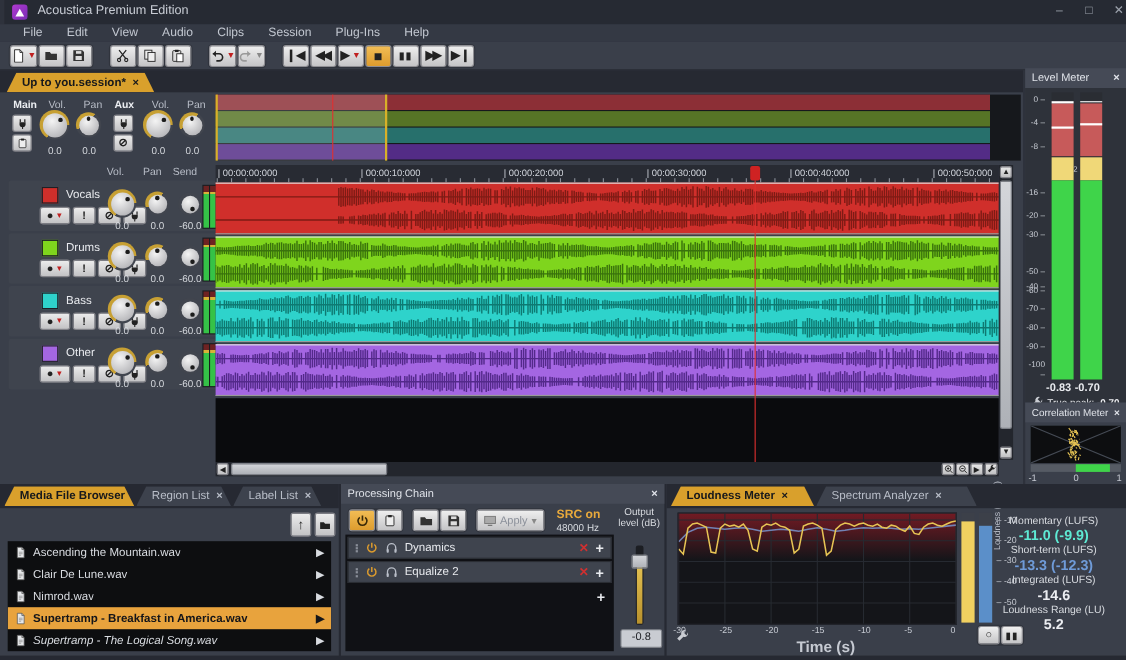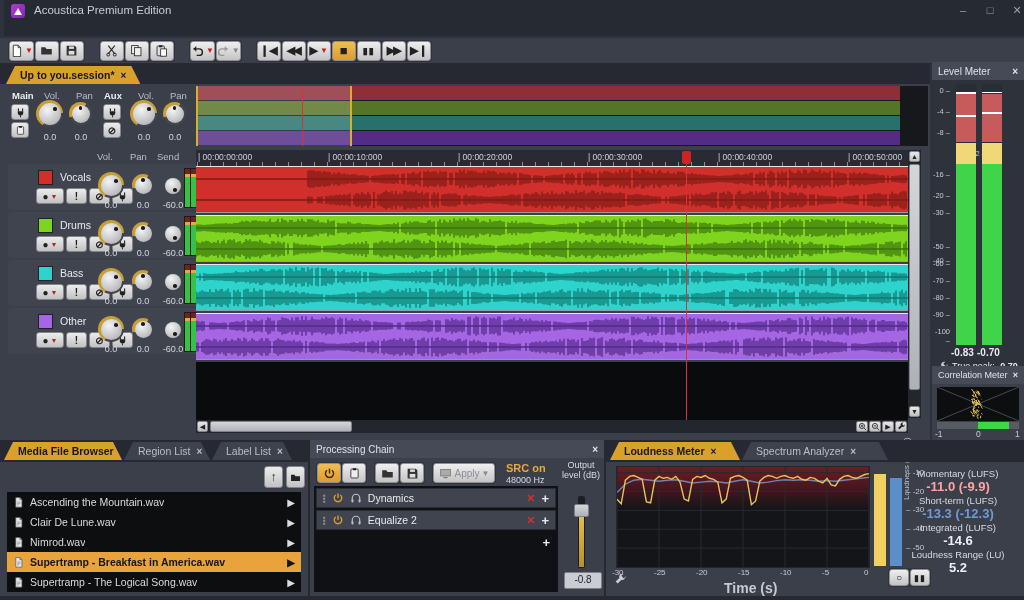--- a/index.html
+++ b/index.html
@@ -109,20 +109,30 @@
 <div class="app">
 
   <div class="titlebar">
     <span class="logo"></span>
     <span class="wtitle">Acoustica Premium Edition</span>
     <span class="winbtn" style="left:950px;">–</span>
     <span class="winbtn" style="left:977px;">□</span>
     <span class="winbtn" style="left:1004px;">✕</span>
   </div>
 
+  <div class="menubar" id="menubar">
+      <span class="menu-item">File</span>
+      <span class="menu-item">Edit</span>
+      <span class="menu-item">View</span>
+      <span class="menu-item">Audio</span>
+      <span class="menu-item">Clips</span>
+      <span class="menu-item">Session</span>
+      <span class="menu-item">Plug-Ins</span>
+      <span class="menu-item">Help</span>
+    </div>
 
   <div class="toolbar" id="toolbar">
       <div class="tgroup">
         <span class="lbtn">
           <svg viewBox="0 0 16 16">
             <path d="M4 1.5h6l3 3v11H4z" fill="#fff" stroke="#222"></path>
             <path d="M10 1.5v3h3" fill="none" stroke="#222"></path>
           </svg>
           <span class="dd">▼</span>
         </span>
@@ -732,21 +742,21 @@
             </svg>
             <span style="overflow:hidden;white-space:nowrap;">Supertramp - Breakfast in America.wav</span>
             <span class="play">▶</span>
           </div>
           <div class="frow">
             <svg viewBox="0 0 16 16">
               <path d="M4 1.5h6l3 3v11H4z" fill="#e6e8ea" stroke="#555"></path>
               <path d="M10 1.5v3h3" fill="none" stroke="#555"></path>
               <path d="M6 8h5M6 10h5M6 12h3" stroke="#777" stroke-width="0.8"></path>
             </svg>
-            <span style="overflow:hidden;white-space:nowrap;">Supertramp - The Logical Song.wav</span>
+            <span style="overflow:hidden;white-space:nowrap;font-style:italic;">Supertramp - The Logical Song.wav</span>
             <span class="play">▶</span>
           </div>
         </div>
     <div class="tabrow" style="left: 0px; top: 0px; width: 308px; height: 22px;">
           <div class="tab on" style="left: 4px; width: 90px;">
             <span>Media File Browser</span>
             <span class="x">×</span>
           </div>
           <div class="tab off" style="left: 124px; width: 58px;">
             <span>Region List</span>
@@ -884,21 +894,21 @@
       <span class="abs xt" style="left:118px;top:140px;font-size:14px;font-weight:bold;">Time (s)</span>
       <span class="wrench abs" style="left:8px;top:132px;"><svg viewBox="0 0 16 16">
             <path d="M14 3.5a4 4 0 0 1-5 5l-4.5 4.5-2.5-2.5L6.5 6a4 4 0 0 1 5-5L9 3.5 12.5 7z" fill="currentColor"></path>
           </svg></span>
       <div class="tgroup abs" style="left:282px;top:128px;">
         <span class="lbtn" style="min-width:20px;height:17px;font-size:10px;">○</span>
         <span class="lbtn" style="min-width:20px;height:17px;font-size:9px;letter-spacing:1px;">▮▮</span>
       </div>
 
       <span class="stat-l" style="left:292px;top:28px;">Momentary (LUFS)</span>
-      <span class="stat-v" style="left:292px;top:39px;color:#fca5a5;">-11.0 (-9.9)</span>
+      <span class="stat-v" style="left:292px;top:39px;color:#5eead4;">-11.0 (-9.9)</span>
       <span class="stat-l" style="left:292px;top:55px;">Short-term (LUFS)</span>
       <span class="stat-v" style="left:292px;top:66px;color:#6f9bd8;">-13.3 (-12.3)</span>
       <span class="stat-l" style="left:292px;top:82px;">Integrated (LUFS)</span>
       <span class="stat-v" style="left:292px;top:93px;color:#eceef2;">-14.6</span>
       <span class="stat-l" style="left:292px;top:109px;">Loudness Range (LU)</span>
       <span class="stat-v" style="left:292px;top:120px;color:#eceef2;">5.2</span>
     <div class="tabrow" style="left: 0px; top: 0px; width: 418px; height: 22px;">
           <div class="tab on" style="left: 4px; width: 102px;">
             <span>Loudness Meter</span>
             <span class="x">×</span>

